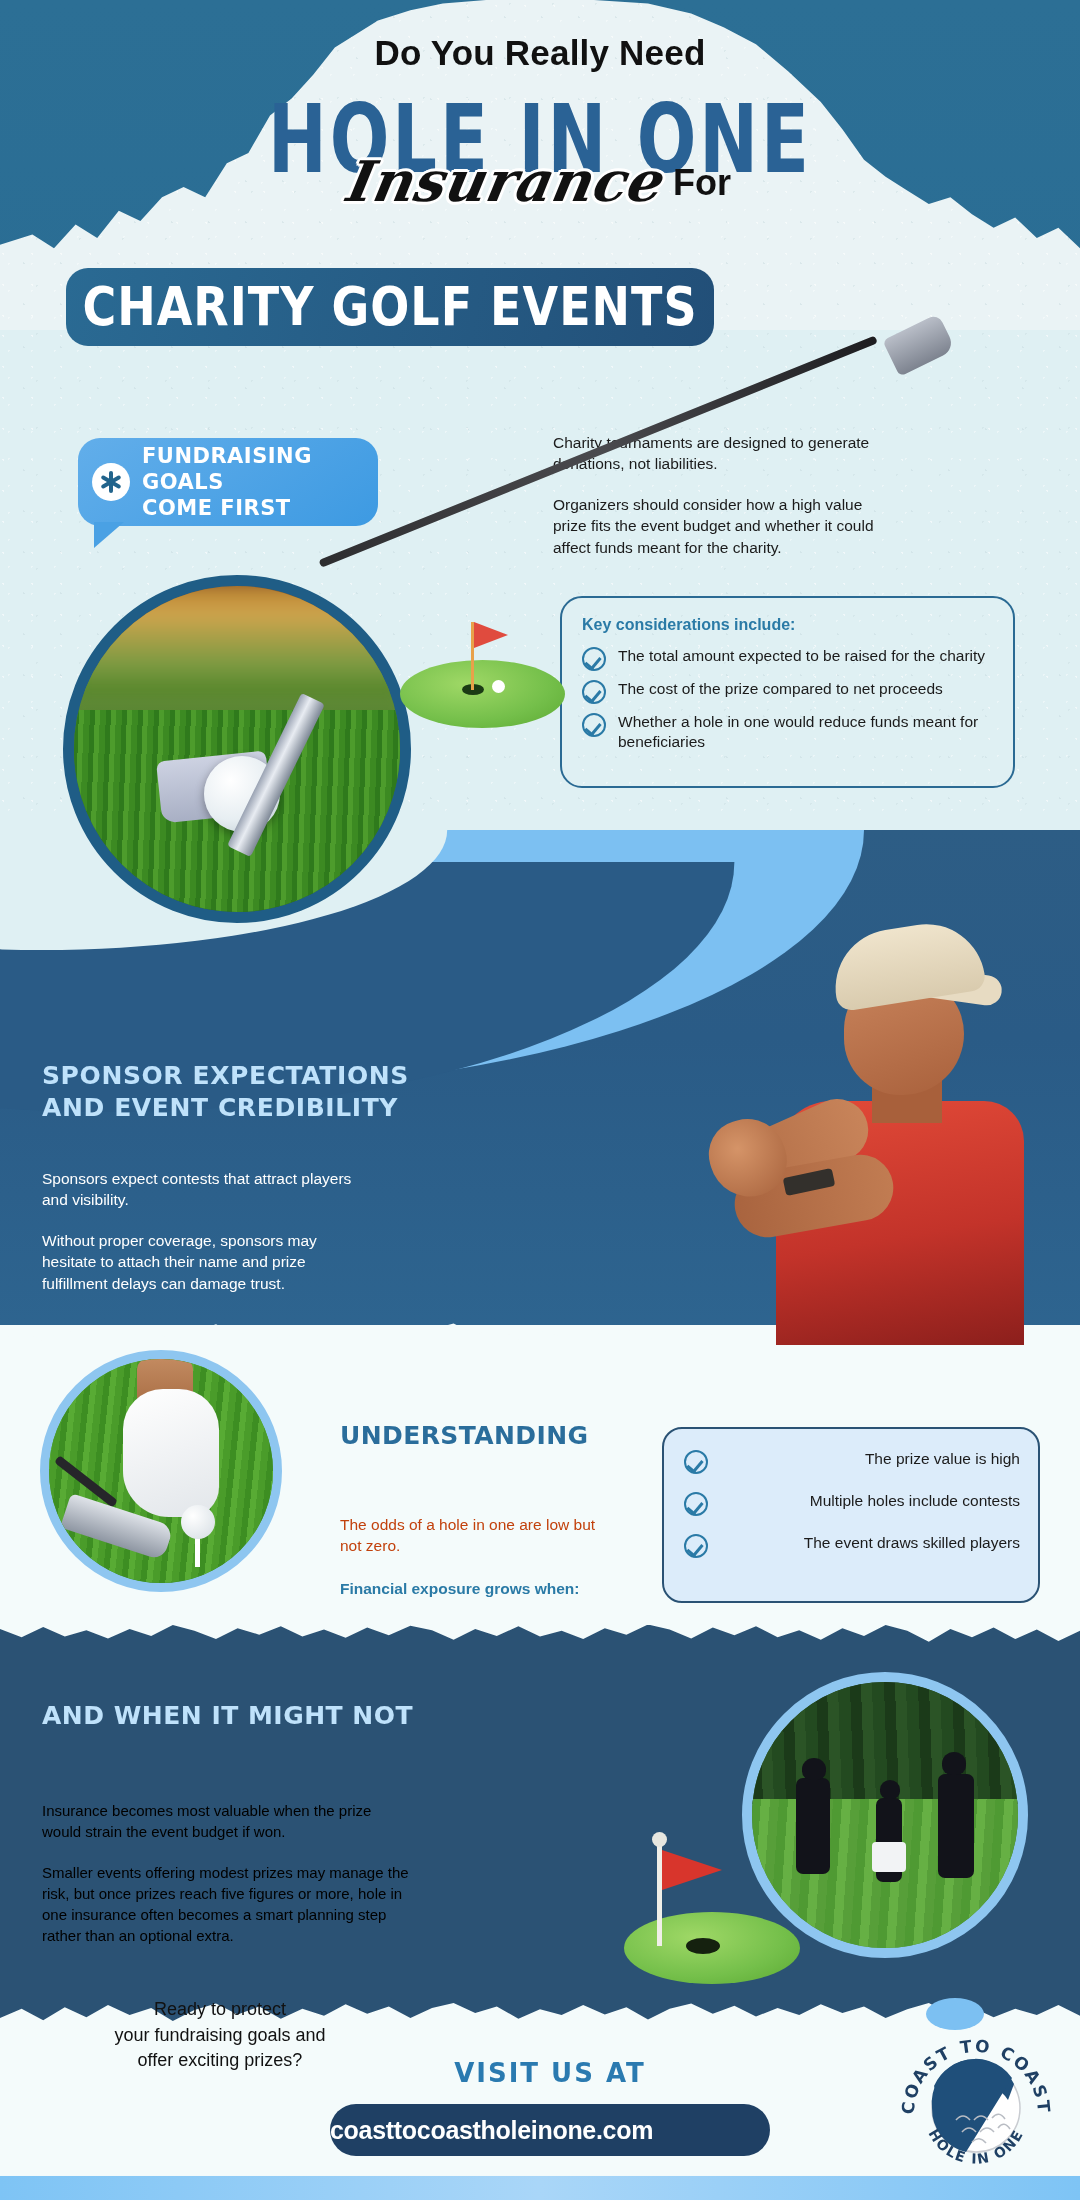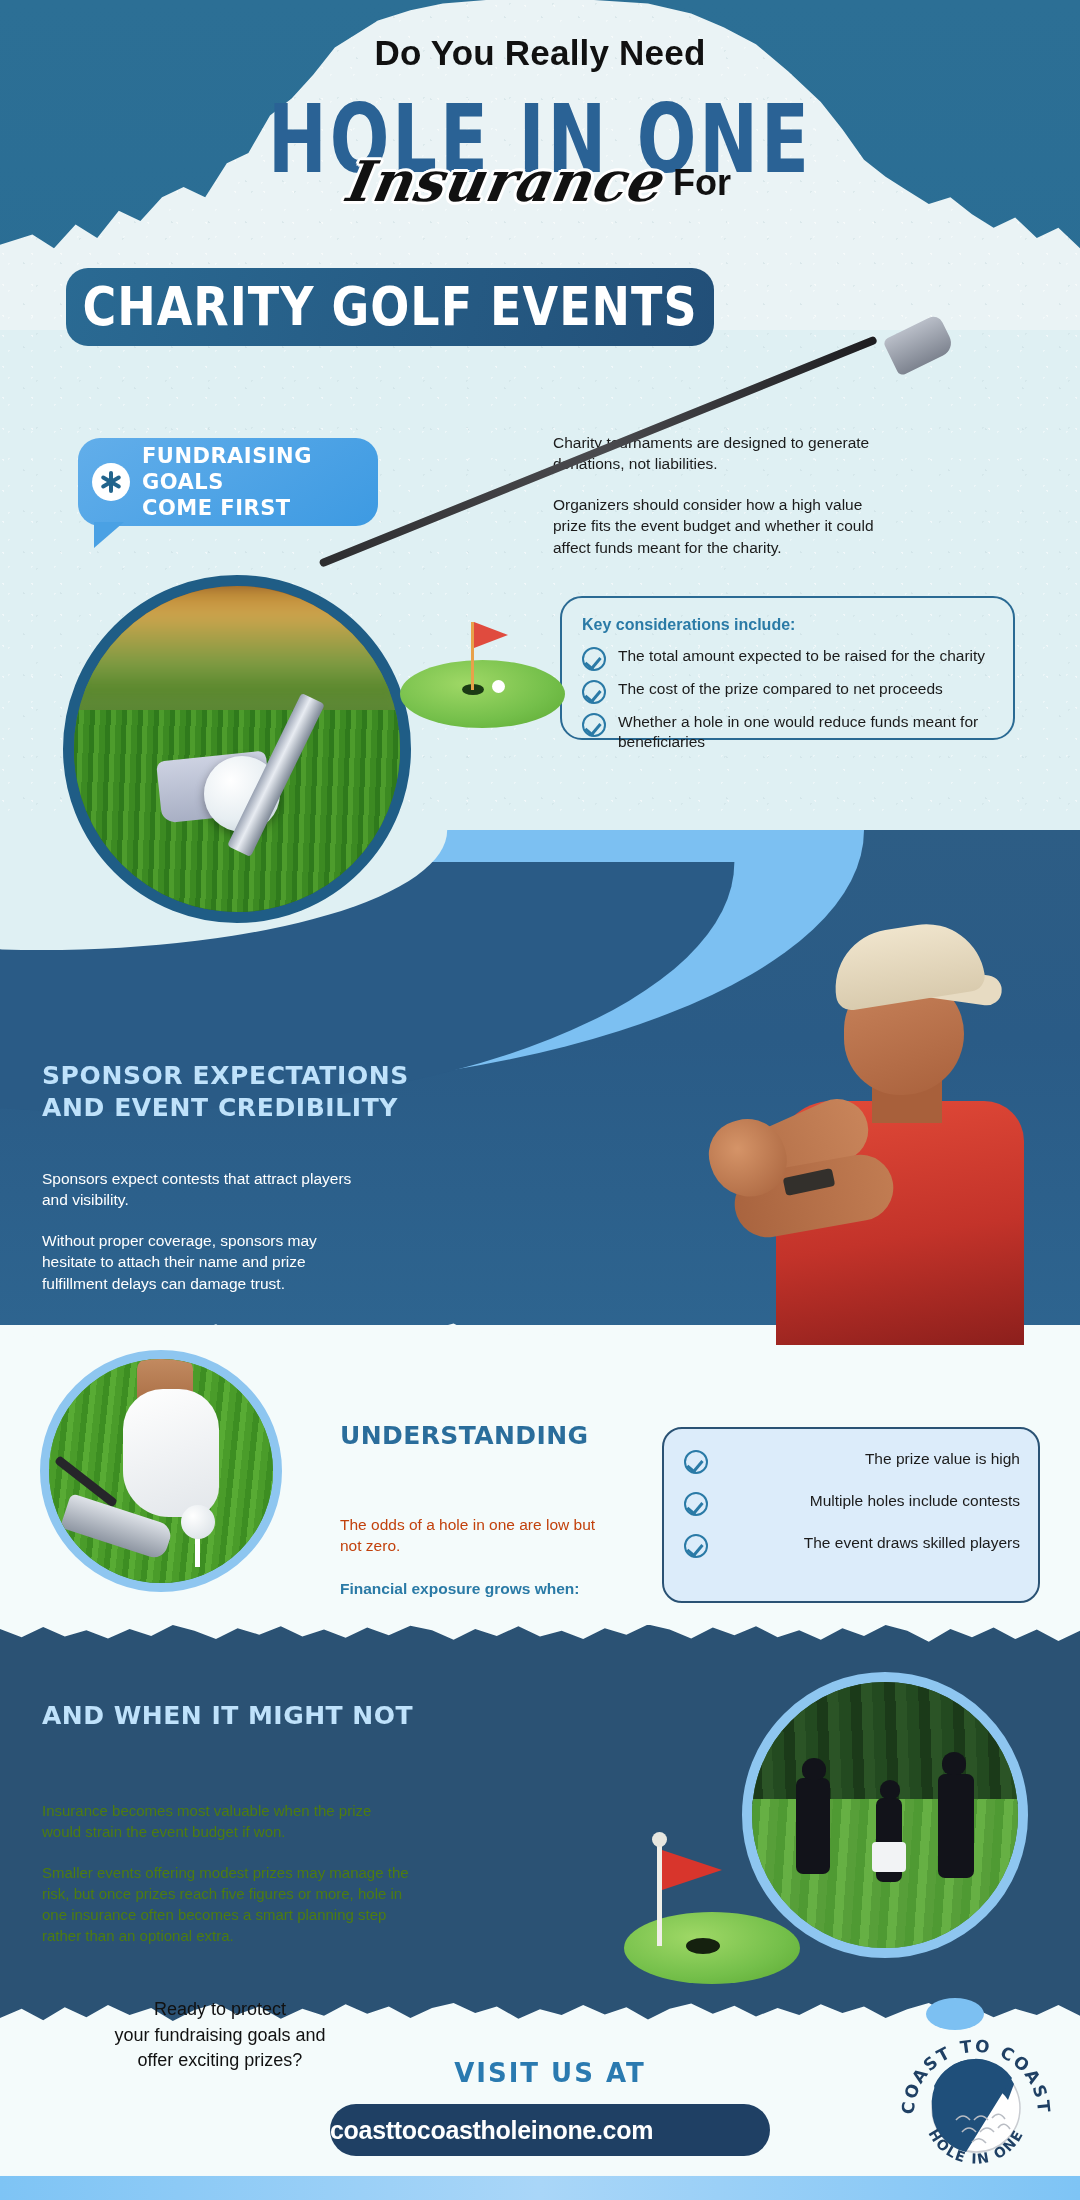--- a/index.html
+++ b/index.html
@@ -197,21 +197,21 @@
   }
 
   .s1-para {
     position: absolute; left: 553px; width: 330px;
     font-size: 15.5px; line-height: 1.38; color: #1b1b1b;
   }
   .s1-p1 { top: 432px; }
   .s1-p2 { top: 494px; width: 345px; }
 
   .keybox {
-    position: absolute; left: 560px; top: 596px; width: 455px; height: 144px;
+    position: absolute; left: 560px; top: 596px; width: 455px; height: 192px;
     border: 2px solid #2a6a93; border-radius: 22px; padding: 18px 20px 0 20px;
   }
   .keybox-title {
     color: #2a7aa6; font-weight: bold; font-size: 16px; margin-bottom: 12px;
   }
   .chk-row { display:flex; align-items:flex-start; margin-bottom: 9px; }
   .chk {
     flex: 0 0 24px; width: 24px; height: 24px; border-radius: 50%;
     border: 2px solid #2a7aa6; margin-right: 12px; position: relative; top: 1px;
   }
@@ -397,21 +397,21 @@
     padding: 20px 18px 0 20px;
   }
   .riskbox .chk-row { margin-bottom: 18px; justify-content: space-between; }
 
   
   .s4-title {
     position: absolute; left: 42px; top: 1700px; width: 480px;
     font-family: "DejaVu Sans", sans-serif; font-weight: bold; color: #bfe2fb;
     font-size: 25px; line-height: 1.3; letter-spacing: .5px;
   }
-  .s4-p { position: absolute; left: 42px; color: #4d7c0f; font-size: 15px; line-height: 1.4; }
+  .s4-p { position: absolute; left: 42px; color: #000000; font-size: 15px; line-height: 1.4; }
   .s4-p1 { top: 1800px; width: 368px; }
   .s4-p2 { top: 1862px; width: 370px; }
 
   .circ3 {
     position: absolute; right: 52px; top: 1672px; width: 286px; height: 286px;
     border-radius: 50%; border: 10px solid #8ec6f0; overflow: hidden;
     background: linear-gradient(180deg,#1d3d1a 0%, #2f6a26 40%, #4c9236 100%);
   }
   .circ3 .trees {
     position:absolute; left:0; top:0; width:100%; height:46%;

